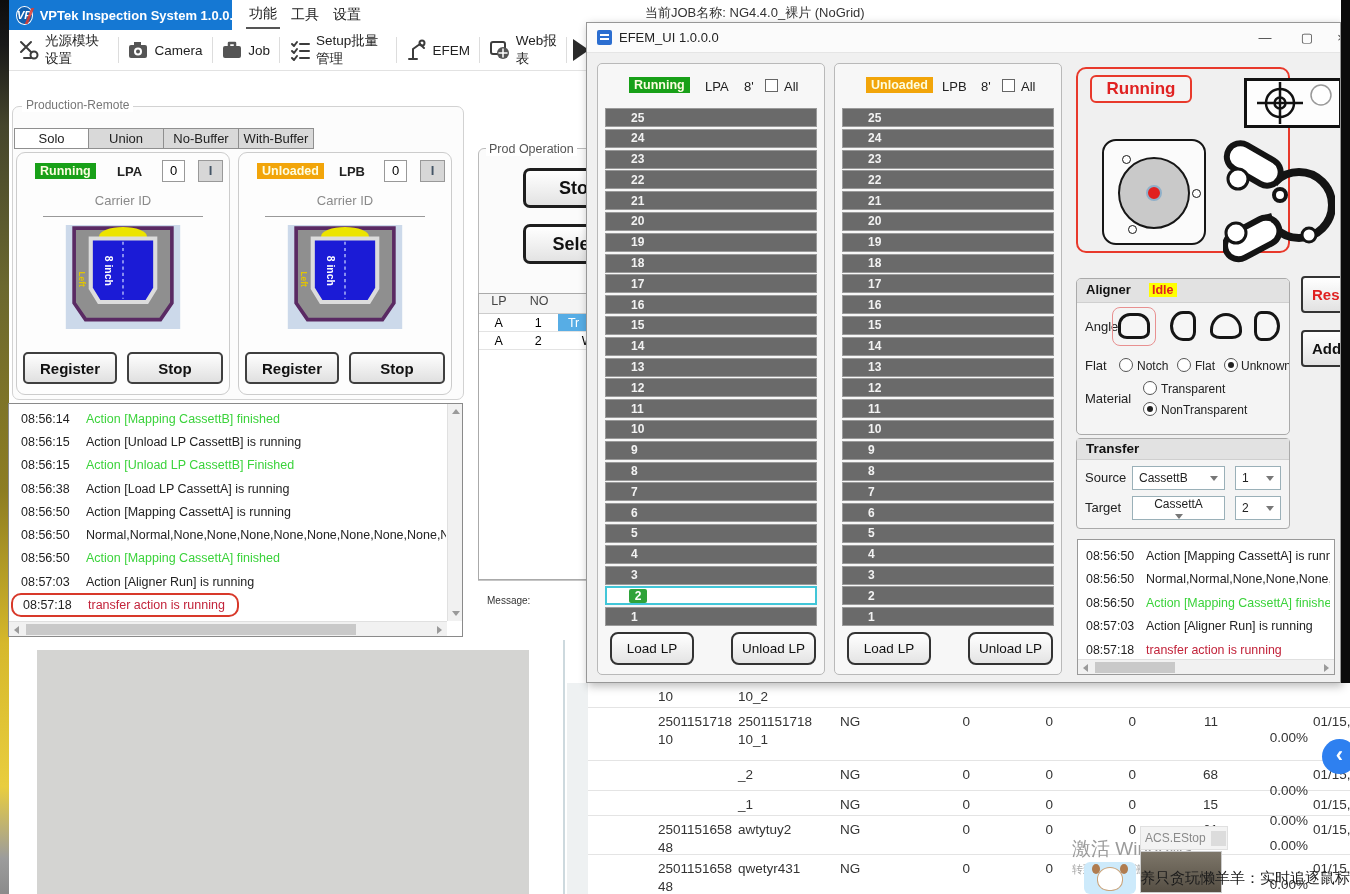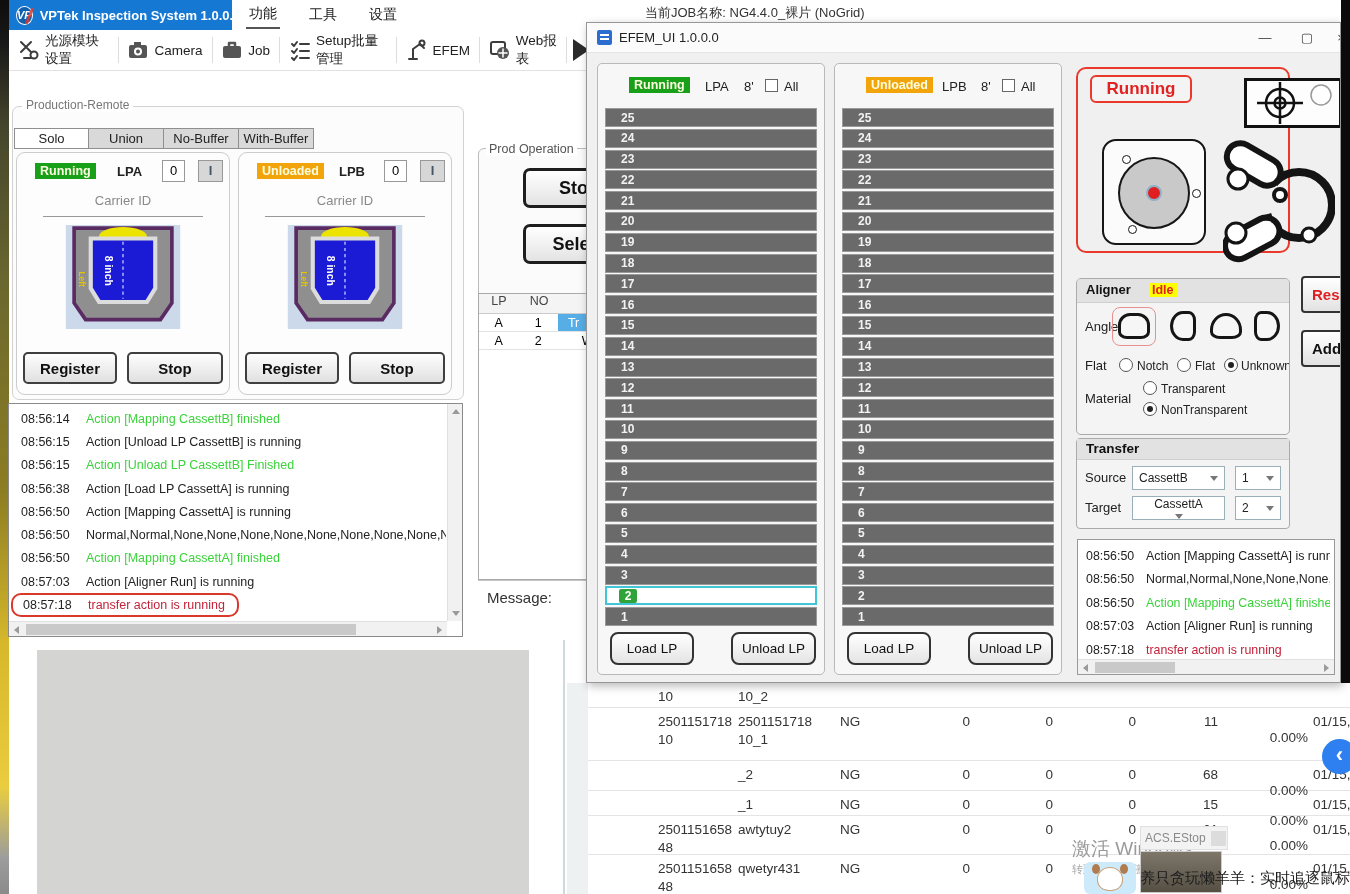--- a/index.html
+++ b/index.html
@@ -9,21 +9,21 @@
 
   
   #left-strip { left:0; top:0; width:9px; height:894px;
     background:linear-gradient(#0d0d0d 0%, #191919 5%, #45452c 14%, #6b682f 32%, #8d7d22 55%, #d6b82b 72%, #e9cd3e 88%, #9c9c9c 96%, #8b8b8b 100%); }
 
   
   #app-titlebar { left:9px; top:0; width:223px; height:30px; background:#1578d3; display:flex; align-items:center; gap:7px; padding-left:7px; }
   #app-logo { width:28px; height:19px; border-radius:50%; border:1.5px solid #fff; color:#fff; font-weight:bold; font-style:italic; font-size:11px; display:flex; align-items:center; justify-content:center; background:#0f5fb0; position:relative; }
   #app-logo::after { content:""; position:absolute; left:11px; top:1px; width:3px; height:16px; background:#e23b2b; transform:skewX(-22deg); opacity:.85; }
   #app-title { color:#fff; font-size:13px; font-weight:bold; white-space:nowrap; }
-  #menu-row { left:232px; top:0; width:356px; height:30px; background:#fff; display:flex; align-items:center; gap:26px; padding-left:14px; }
+  #menu-row { left:232px; top:0; width:356px; height:30px; background:#fff; display:flex; align-items:center; gap:8px; padding-left:14px; }
   .menu-item { font-size:14px; color:#222; padding:4px 3px; }
   .menu-item.active { border-bottom:2px solid #555; }
   #job-label { left:645px; top:4px; font-size:13px; color:#333; }
 
   #toolbar { left:9px; top:30px; width:580px; height:41px; background:#fff; border-bottom:1px solid #e2e2e2; display:flex; align-items:center; }
   .tb-item { display:flex; align-items:center; gap:5px; padding:0 9px; height:100%; font-size:13.5px; color:#222; }
   .tb-sep { width:1px; height:26px; background:#ddd; }
   .tb-icon { width:22px; height:22px; display:inline-block; }
   .tb-icon svg { width:22px; height:22px; stroke:#3c3c3c; fill:none; stroke-width:2; stroke-linecap:round; stroke-linejoin:round; }
   #run-btn { width:0; height:0; border-left:16px solid #2b2b2b; border-top:11px solid transparent; border-bottom:11px solid transparent; margin-left:6px; }
@@ -69,21 +69,21 @@
   #prod-op-label { left:486px; top:142px; font-size:12.5px; color:#555; background:#fff; padding:0 3px; z-index:2; }
   #prod-op-box { left:478px; top:148px; width:160px; height:284px; border:1px solid #bbb; border-radius:6px; background:#fbfbfb; }
   .big-btn { position:absolute; left:523px; width:112px; height:40px; border:3px solid #1e1e1e; border-radius:7px; background:linear-gradient(#ffffff,#e3e3e3); font-weight:bold; font-size:18px; color:#111; display:flex; align-items:center; justify-content:center; z-index:2; }
   #lp-table { left:478px; top:293px; width:160px; height:287px; border:1px solid #aaa; background:#fff; font-size:12.5px; }
   .lpt-head { display:flex; height:20px; background:#f4f4f4; border-bottom:1px solid #ccc; color:#444; }
   .lpt-row { display:flex; height:18px; border-bottom:1px solid #e3e3e3; align-items:center; }
   .lpt-c1 { width:40px; text-align:center; } .lpt-c2 { width:40px; text-align:center; }
   .lpt-c3 { width:80px; height:100%; display:flex; align-items:center; padding-left:10px; }
   .lpt-hl { background:#57ade5; color:#fff; }
   #message-box { left:478px; top:580px; width:110px; height:54px; background:#fff; border-top:1px solid #c5c5c5; }
-  #message-label { position:absolute; left:9px; top:8px; font-size:15px; color:#333; }
+  #message-label { position:absolute; left:9px; top:14px; font-size:10px; color:#333; }
 
   
   #bottom-panel { left:9px; top:640px; width:556px; height:254px; background:#fff; border-right:2px solid #cdd9de; }
   #gray-canvas { position:absolute; left:28px; top:10px; width:492px; height:244px; background:#d4d4d2; }
   #mid-gap { left:567px; top:683px; width:21px; height:211px; background:#eef1f2; }
 
   
   #results { left:588px; top:683px; width:762px; height:211px; background:#fff; overflow:hidden; }
   .rrow { position:relative; width:100%; border-bottom:1px solid #e4e4e4; }
   .rcell { position:absolute; top:5px; font-size:13.5px; color:#333; white-space:pre-line; line-height:1.35; }
@@ -103,21 +103,21 @@
   #ctl-min { left:660px; } #ctl-max { left:702px; } #ctl-close { left:736px; }
 
   .lp-panel { position:absolute; top:40px; width:228px; height:612px; background:#f7f7f7; border:1px solid #b9b9b9; border-radius:5px; }
   #lp-panel-a { left:10px; } #lp-panel-b { left:247px; }
   .lp-badge { position:absolute; left:31px; top:13px; padding:1px 5px; font-weight:bold; font-size:12.5px; color:#fdfde0; }
   .lp-name { position:absolute; left:107px; top:15px; font-size:13px; color:#222; }
   .lp-size { position:absolute; left:146px; top:15px; font-size:13px; color:#222; }
   .lp-cb { position:absolute; left:167px; top:15px; width:13px; height:13px; border:1.5px solid #666; background:#fff; }
   .lp-all { position:absolute; left:186px; top:15px; font-size:13px; color:#222; }
   .slots { position:absolute; left:7px; top:44px; right:7px; }
-  .slot { height:19px; margin-bottom:1.8px; background:#6a6a6a; border:1px solid #9a9a9a; display:flex; align-items:center; padding-left:15px; }
+  .slot { height:19px; margin-bottom:1.8px; background:#6a6a6a; border:1px solid #9a9a9a; display:flex; align-items:center; padding-left:25px; }
   .slot-num { color:#f2f2f2; font-size:12px; font-weight:bold; width:18px; }
   .slot-selected { background:#fff; border:2px solid #41c6d8; }
   .slot-num-selected { background:#2fa33a; color:#fff; text-align:center; border-radius:2px; margin-left:-3px; padding:0 1px; }
   .lp-btn { position:absolute; bottom:9px; height:33px; border:2px solid #333; border-radius:8px; background:linear-gradient(#fff,#e4e4e4); font-size:13.5px; color:#111; display:flex; align-items:center; justify-content:center; }
   .lpb-load { left:12px; width:84px; } .lpb-unload { left:133px; width:85px; }
 
   
   #robot-frame { position:absolute; left:489px; top:44px; width:214px; height:186px; border:2px solid #e8392b; border-radius:10px; }
   #efem-status { position:absolute; left:12px; top:6px; width:102px; height:28px; border:2px solid #e8392b; border-radius:6px; color:#e02222; font-weight:bold; font-size:17px; display:flex; align-items:center; justify-content:center; background:#f4f4f4; }
   #chuck { position:absolute; left:24px; top:70px; width:104px; height:106px; border:2.5px solid #161616; border-radius:14px; background:#fbfbfb; }

